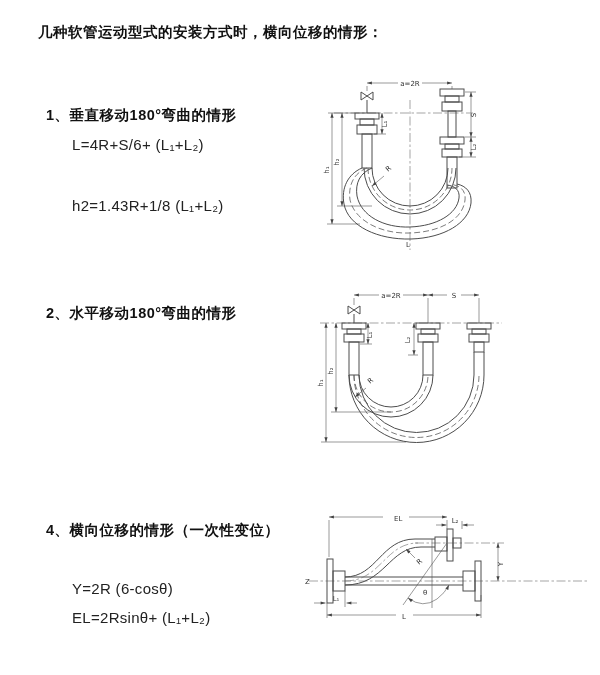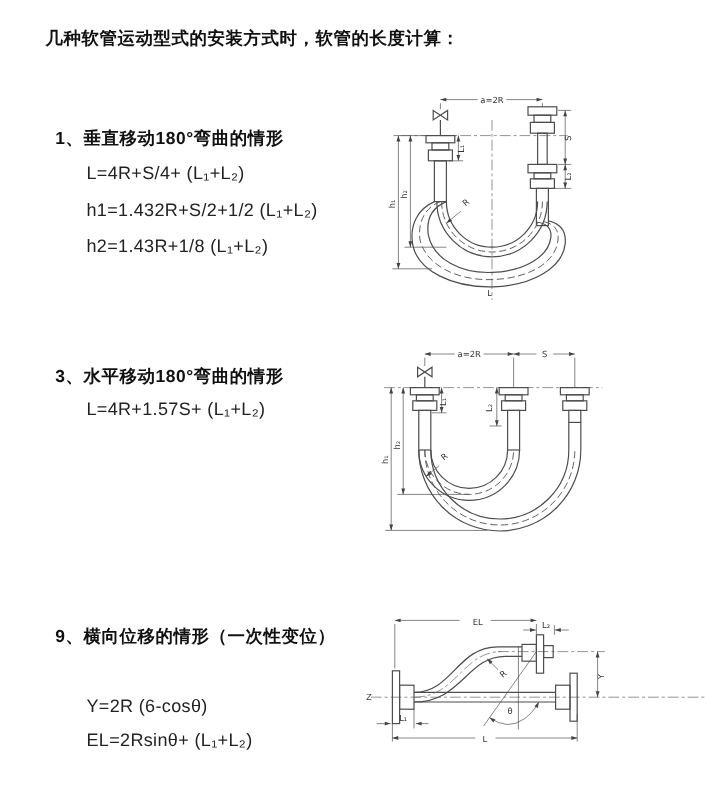--- a/index.html
+++ b/index.html
@@ -13,31 +13,29 @@
   .tn{fill:none;stroke:#555;stroke-width:.6;}
   .cl{fill:none;stroke:#6a6a6a;stroke-width:.6;stroke-dasharray:9 2.5 2.5 2.5;}
   .dsh{fill:none;stroke:#5a5a5a;stroke-width:.8;stroke-dasharray:6 3;}
   svg text{font-family:"DejaVu Sans","Liberation Sans",sans-serif;fill:#333;font-size:7px;}
 </style>
 </head>
 <body>
 
 <div class="page">
 
-  <div class="title">几种软管运动型式的安装方式时，软管的长度计算：</div>
+  <div class="title">几种软管运动型式的安装方式时，横向位移的情形：</div>
 
   <div class="sec-head" style="left:46px;top:106px">1、垂直移动180°弯曲的情形</div>
-  <div class="formula" style="left:72px;top:136px">L=4R+S/4+ (L₁+L₂)</div>
-  <div class="formula" style="left:72px;top:167px">h1=1.432R+S/2+1/2 (L₁+L₂)</div>
+  <div class="formula" style="left:72px;top:136px">L=4R+S/6+ (L₁+L₂)</div>
   <div class="formula" style="left:72px;top:197px">h2=1.43R+1/8 (L₁+L₂)</div>
 
-  <div class="sec-head" style="left:46px;top:304px">3、水平移动180°弯曲的情形</div>
-  <div class="formula" style="left:72px;top:333px">L=4R+1.57S+ (L₁+L₂)</div>
-
-  <div class="sec-head" style="left:46px;top:521px">9、横向位移的情形（一次性变位）</div>
+  <div class="sec-head" style="left:46px;top:304px">2、水平移动180°弯曲的情形</div>
+
+  <div class="sec-head" style="left:46px;top:521px">4、横向位移的情形（一次性变位）</div>
   <div class="formula" style="left:72px;top:580px">Y=2R (6-cosθ)</div>
   <div class="formula" style="left:72px;top:609px">EL=2Rsinθ+ (L₁+L₂)</div>
 
   <svg viewBox="0 0 280 195" style="left:310px;top:70px;width:280px;height:195px">
     <defs>
       <marker id="ar1" viewBox="0 0 10 10" refX="9.5" refY="5" markerWidth="9" markerHeight="9" orient="auto-start-reverse">
           <path d="M0.5,2 L9.5,5 L0.5,8 z" fill="#444"></path>
         </marker>
       <pattern id="hp1" width="4" height="4" patternUnits="userSpaceOnUse">
           <path d="M0,4 L4,0 M0,0 L4,4" stroke="#888" stroke-width="0.5"></path>

